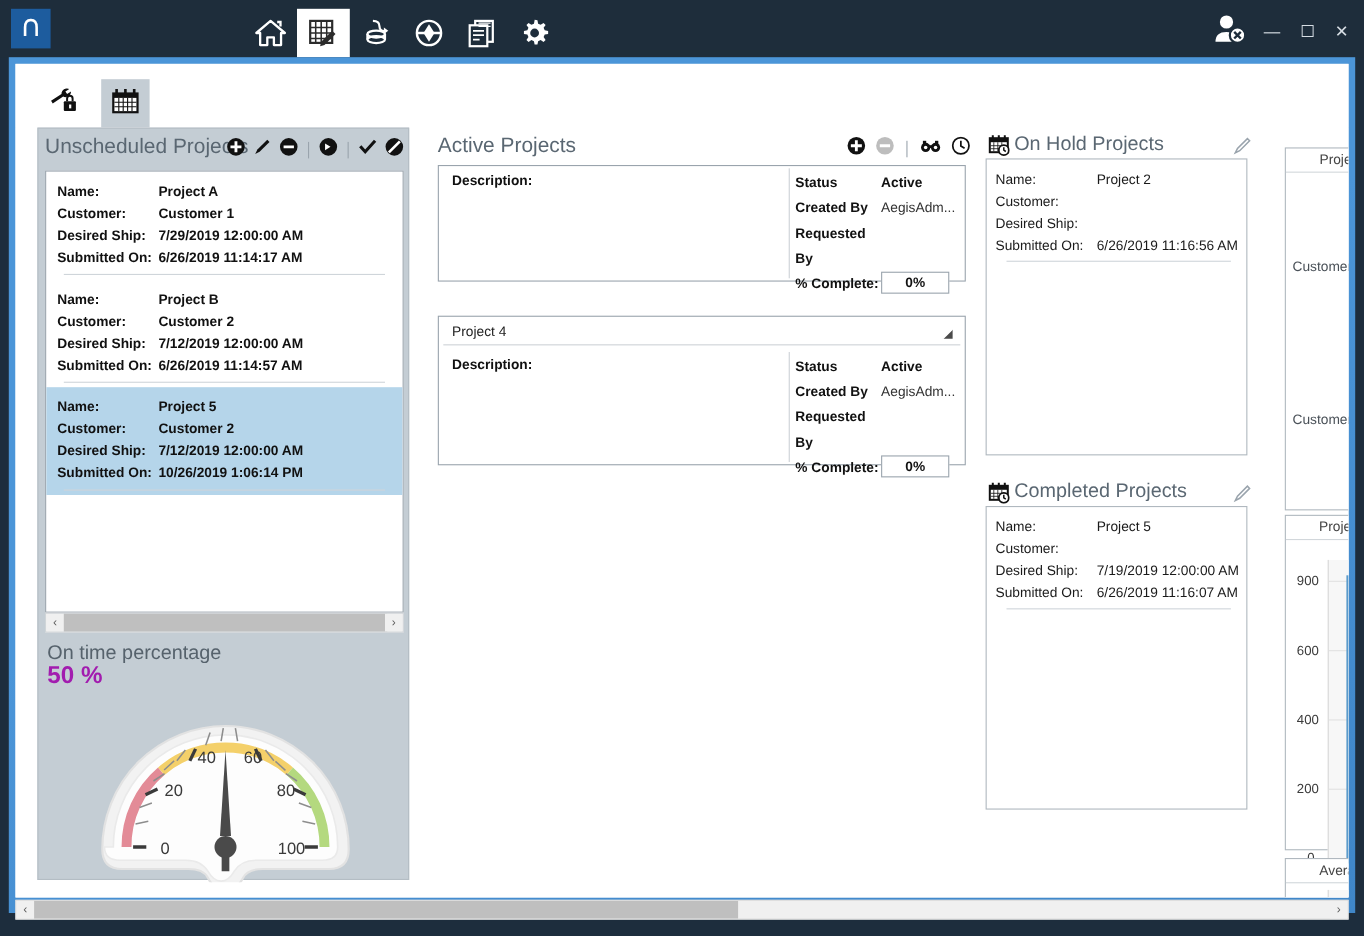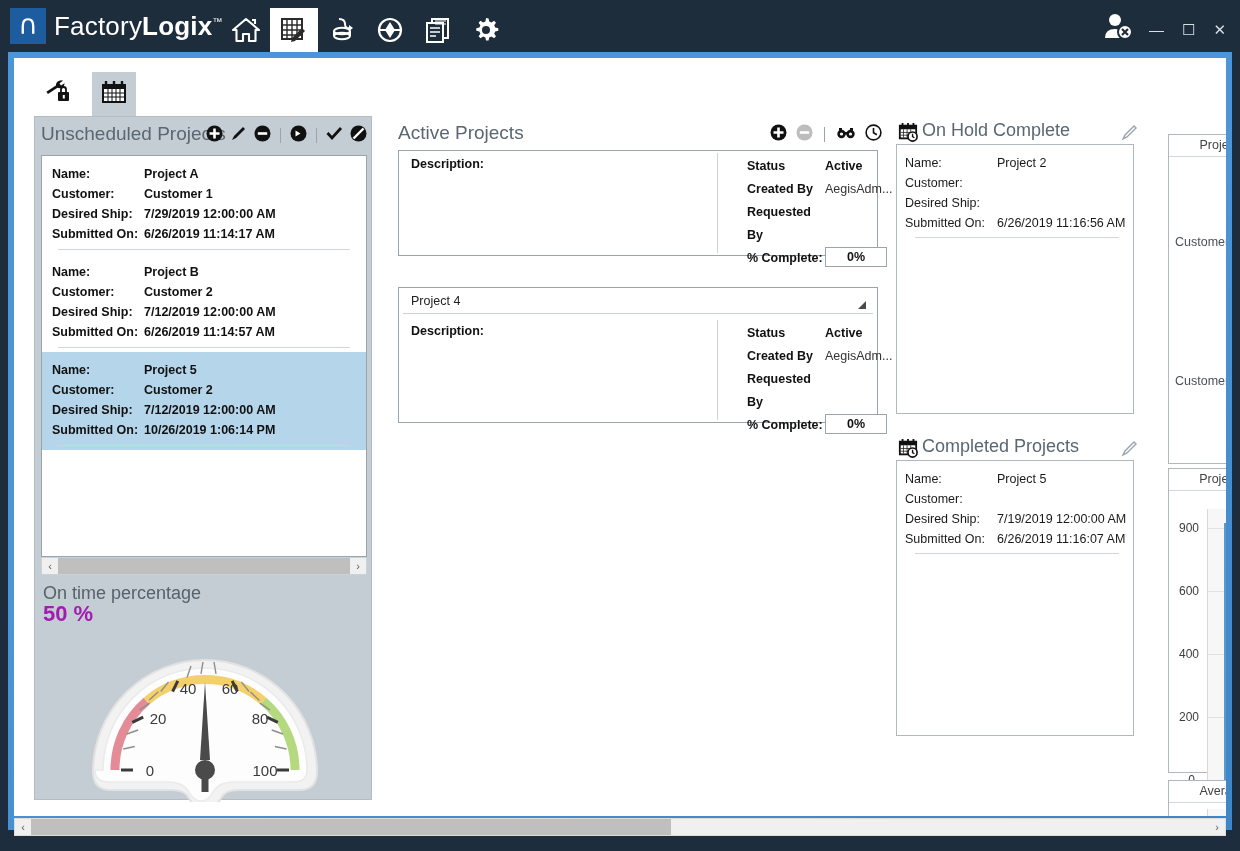--- a/index.html
+++ b/index.html
@@ -116,21 +116,21 @@
 
   .card { position: absolute; left: 12px; width: 480px; background: #ffffff;
           border: 1px solid #9aa4ad; }
   .card-head { position: relative; height: 22px; background: #ffffff; border-bottom: 1px solid #cdd2d6;
                margin: 4px; }
   .card-head .title { position: absolute; left: 8px; top: 2px; font-size: 12.5px; color: #222; }
   .card-head .resize { position: absolute; right: 6px; top: 4px; }
   .card-body { position: relative; height: 104px; }
   .desc { position: absolute; left: 12px; top: 6px; font-size: 12.5px; font-weight: bold; color: #111; }
   .vrule { position: absolute; left: 318px; top: 2px; width: 1px; height: 100px; background: #cdd2d6; }
-  .meta { position: absolute; left: 348px; top: 4px; width: 140px; }
+  .meta { position: absolute; left: 324px; top: 4px; width: 140px; }
   .meta-row { display: flex; font-size: 12.5px; line-height: 23px; }
   .meta-row .k { width: 78px; flex: none; font-weight: bold; color: #111; }
   .meta-row .v { font-weight: bold; color: #111; }
   .meta-row .v.dim { font-weight: normal; color: #333; }
   .pctbox { width: 72px; height: 20px; border: 1px solid #9aa4ad; background: #fff;
             font-size: 12.5px; font-weight: bold; text-align: center; line-height: 19px; color:#111; }
 
   
   #rightpanel { position: absolute; left: 880px; top: 0; width: 250px; height: 700px; }
   .rp-title { position: absolute; font-size: 18px; color: #5a6772; font-weight: 300; }
@@ -153,21 +153,20 @@
              background: #f0f0f0; border: 1px solid #dcdcdc; }
   #hscroll .thumb { position: absolute; left: 16px; top: 0; width: 640px; height: 16px; background: #bfbfbf; }
 </style>
 </head>
 <body>
 
 <div id="titlebar">
   <div id="logo-mark">
     <span>∩</span>
   </div>
-  <div id="brand"><span>Factory</span><span class="bold">Logix</span><span class="tm">™</span></div>
 
   <div class="navicon" style="left:222px">
     <span>
       <svg width="30" height="28" viewBox="0 0 30 28">
           <path d="M15 3 L28 14 L24.5 14 L24.5 25 L18 25 L18 18 L12 18 L12 25 L5.5 25 L5.5 14 L2 14 Z" fill="none" stroke="#fff" stroke-width="2.1" stroke-linejoin="round"></path>
           <path d="M21 4 h3 v4" fill="none" stroke="#fff" stroke-width="2.1"></path>
         </svg>
     </span>
   </div>
   <div class="navicon active" style="left:270px">
@@ -525,21 +524,21 @@
                 </div>
               </div>
             </div>
           </div>
         </div>
 
     </div>
 
     <div id="rightpanel">
 
-      <div class="rp-title" style="left:28px; top:4px">On Hold Complete</div>
+      <div class="rp-title" style="left:28px; top:4px">On Hold Projects</div>
       <span style="position:absolute;left:4px;top:6px">
         <svg width="20" height="20" viewBox="0 0 22 22">
           <path d="M5 1 v3 M11 1 v3 M17 1 v3" stroke="#111" stroke-width="2"></path>
           <rect x="1" y="3" width="20" height="16" fill="#111"></rect>
           <rect x="3" y="8" width="16" height="9" fill="#fff"></rect>
           <path d="M6 8 v9 M10 8 v9 M14 8 v9 M3 11.5 h16 M3 14.5 h16" stroke="#111" stroke-width=".8"></path>
           <circle cx="16" cy="16" r="5" fill="#fff" stroke="#111" stroke-width="1.8"></circle>
           <path d="M16 13 v3 l2 1.3" stroke="#111" stroke-width="1.5" fill="none"></path>
         </svg>
       </span>

